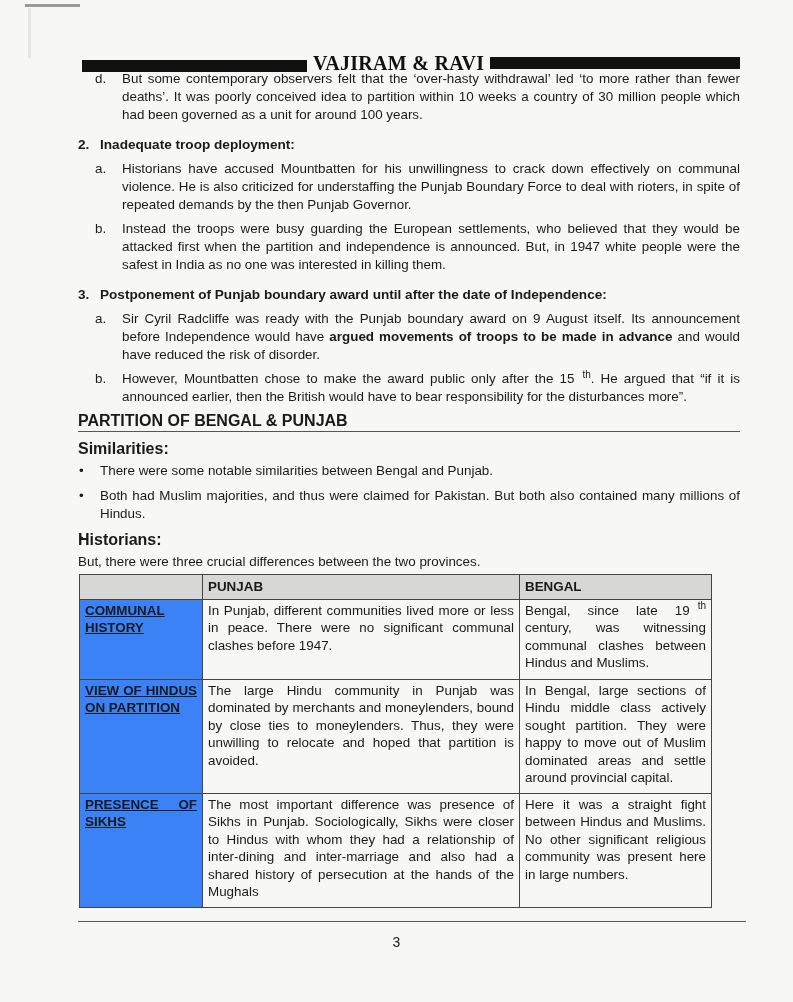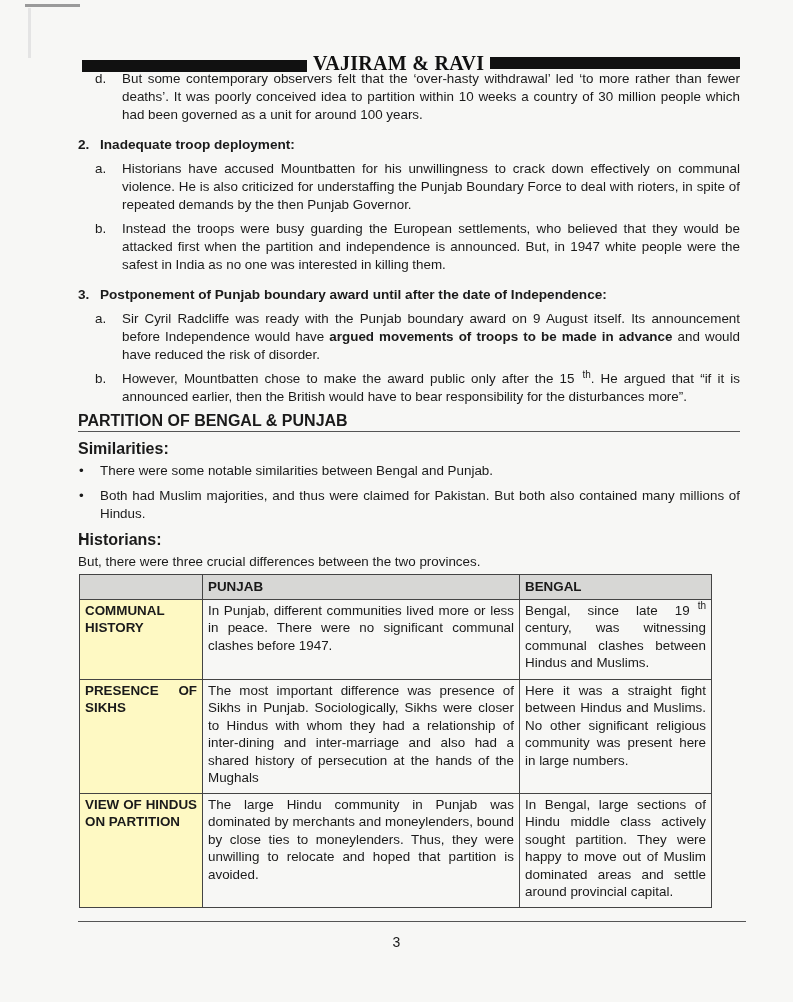--- a/index.html
+++ b/index.html
@@ -46,21 +46,21 @@
 
   table.diff {
     border-collapse: collapse; width: 633px; margin-top: 3px; margin-left: 1px;
     font-size: 13.4px; line-height: 17.5px;
   }
   table.diff td, table.diff th {
     border: 1px solid #444; vertical-align: top; padding: 2px 5px 6px 5px;
     text-align: justify;
   }
   table.diff th { font-weight: bold; text-align: left; background: #d7d7d5; padding-top: 3px; padding-bottom: 3px; }
-  table.diff td.rowlabel { background: #fef9c3; font-weight: bold; width: 112px; text-align: justify; }
+  table.diff td.rowlabel { background: #3b82f6; font-weight: bold; width: 112px; text-align: justify; text-decoration: underline; }
   th.corner { width: 112px; }
   th.col-punjab { width: 306px; }
   .footer-line {
     position: absolute; left: 78px; top: 921px; width: 668px; height: 1px; background: #555;
   }
   .page-number {
     position: absolute; left: 0; width: 793px; top: 934px; text-align: center;
     font-size: 14px;
   }
   sup { font-size: 10px; line-height: 0; padding-left: 8px; }
@@ -136,28 +136,28 @@
         <tr>
       <th class="corner"></th>
       <th class="col-punjab">PUNJAB</th>
       <th>BENGAL</th>
     </tr>
     <tr style="height:80px">
       <td class="rowlabel">COMMUNAL HISTORY</td>
       <td>In Punjab, different communities lived more or less in peace. There were no significant communal clashes before 1947.</td>
       <td><span>Bengal, since late 19</span><sup>th</sup><span> century, was witnessing communal clashes between Hindus and Muslims.</span></td>
     </tr>
+    <tr style="height:107px">
+      <td class="rowlabel">VIEW OF HINDUS ON PARTITION</td>
+      <td>The large Hindu community in Punjab was dominated by merchants and moneylenders, bound by close ties to moneylenders. Thus, they were unwilling to relocate and hoped that partition is avoided.</td>
+      <td>In Bengal, large sections of Hindu middle class actively sought partition. They were happy to move out of Muslim dominated areas and settle around provincial capital.</td>
+    </tr>
     <tr style="height:110px">
       <td class="rowlabel">PRESENCE OF SIKHS</td>
       <td>The most important difference was presence of Sikhs in Punjab. Sociologically, Sikhs were closer to Hindus with whom they had a relationship of inter-dining and inter-marriage and also had a shared history of persecution at the hands of the Mughals</td>
       <td>Here it was a straight fight between Hindus and Muslims. No other significant religious community was present here in large numbers.</td>
-    </tr>
-    <tr style="height:107px">
-      <td class="rowlabel">VIEW OF HINDUS ON PARTITION</td>
-      <td>The large Hindu community in Punjab was dominated by merchants and moneylenders, bound by close ties to moneylenders. Thus, they were unwilling to relocate and hoped that partition is avoided.</td>
-      <td>In Bengal, large sections of Hindu middle class actively sought partition. They were happy to move out of Muslim dominated areas and settle around provincial capital.</td>
     </tr>
   </tbody>
     </table>
 </div>
 
 <div class="footer-line"></div>
 <div class="page-number">3</div>
 
 </body></html>

